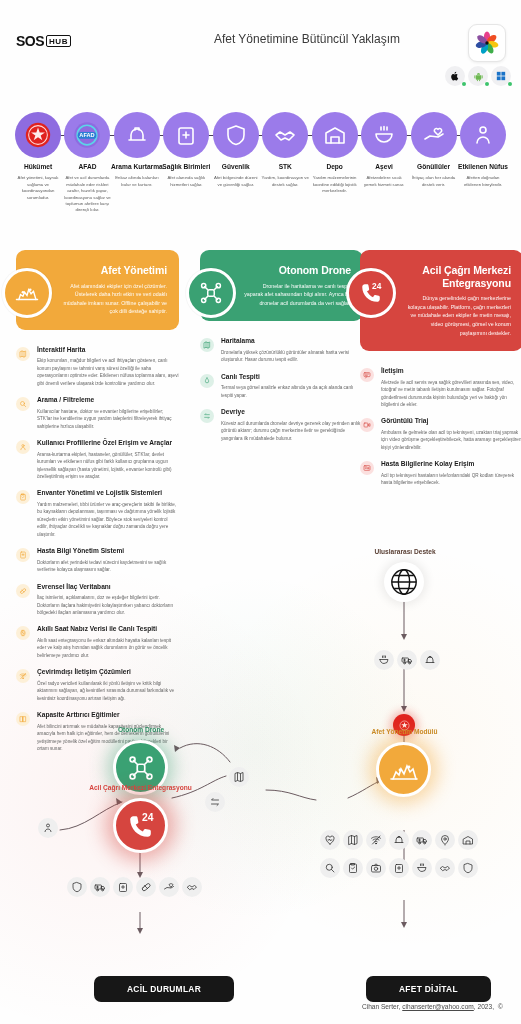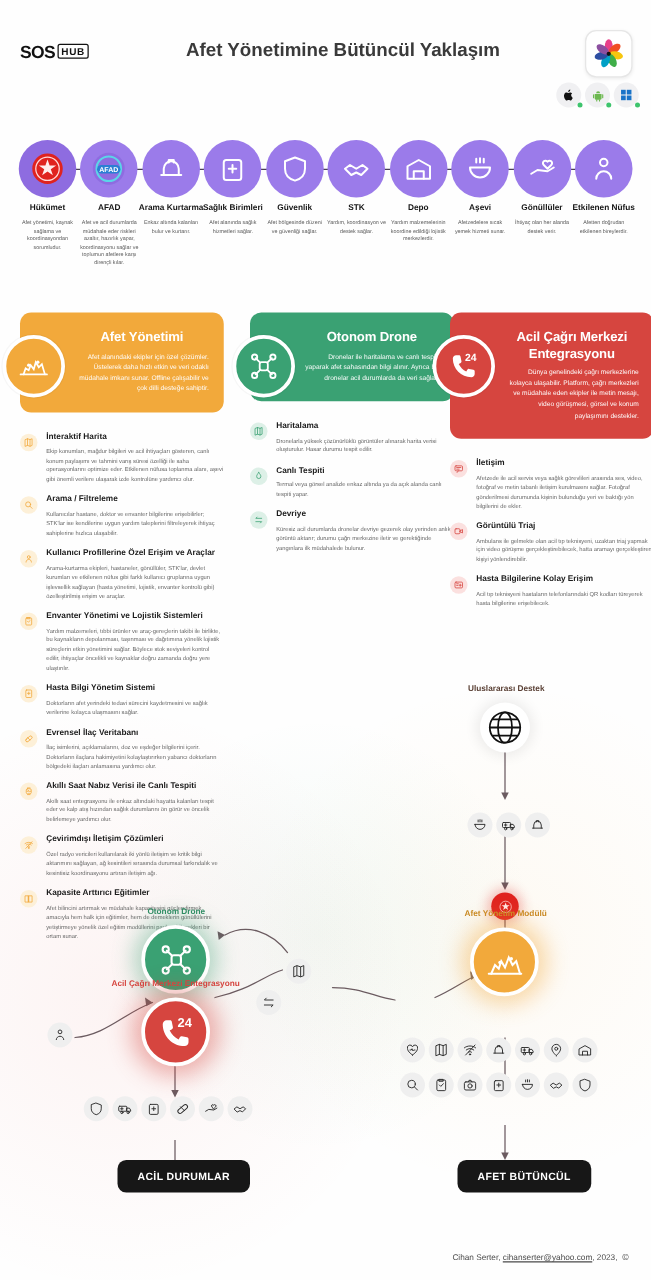--- a/index.html
+++ b/index.html
@@ -28,21 +28,21 @@
   }
   .logo-hub {
     font-size: 8px; font-weight: bold; color: #111; border: 1px solid #111;
     padding: 1px 2px 0 2px; margin-left: 2px; border-radius: 2px; letter-spacing: 0.5px;
   }
   .title-block { position: absolute; left: 110px; top: 26px; width: 290px; text-align: right; }
   .title-main {
     font-size: 13.2px; font-weight: bold; color: #141414; letter-spacing: -0.2px; line-height: 1.15;
   }
   .title-sub {
-    margin-top: 6px; font-size: 15px; color: #3a3a3a; font-weight: 700;
+    margin-top: 6px; font-size: 12px; color: #3a3a3a; font-weight: 400;
   }
   .app-tile {
     position: absolute; left: 468px; top: 24px; width: 38px; height: 38px;
     background: #fff; border: 1px solid #e6e6e6; border-radius: 9px;
     box-shadow: 0 1px 3px rgba(0,0,0,0.07);
     display: flex; align-items: center; justify-content: center;
   }
   .platforms {
     position: absolute; left: 445px; top: 66px; display: flex; gap: 3px;
   }
@@ -93,21 +93,21 @@
   .card.red    { background: #d6453f; }
   .card-badge {
     position: absolute; left: -14px; top: 18px; width: 50px; height: 50px; border-radius: 50%;
     border: 3px solid #ffffff; display: flex; align-items: center; justify-content: center;
     box-shadow: 0 0 0 1px rgba(0,0,0,0.03);
   }
   .card-badge.orange { background: #f2a93b; }
   .card-badge.green  { background: #3aa173; }
   .card-badge.red    { background: #d6453f; }
   .card-title {
-    font-size: 10.5px; font-weight: bold; text-align: center; line-height: 1.2; letter-spacing: -0.1px;
+    font-size: 10.5px; font-weight: bold; text-align: right; line-height: 1.2; letter-spacing: -0.1px;
   }
   .card-desc {
     margin-top: 5px; font-size: 5.3px; line-height: 1.62; text-align: right; color: #fff;
     opacity: 0.97;
   }
 
   .flist { margin-top: 16px; }
   .fitem { display: flex; gap: 7px; margin-bottom: 9px; }
   .fbullet {
     flex: 0 0 14px; width: 14px; height: 14px; border-radius: 50%;
@@ -145,21 +145,21 @@
     box-shadow: 0 0 10px 3px rgba(0,0,0,0.07);
   }
   .seal {
     width: 22px; height: 22px; border-radius: 50%; background: #e0231f;
     display: flex; align-items: center; justify-content: center;
     box-shadow: 0 0 9px 3px rgba(224,35,31,0.3);
   }
   .pill {
     position: absolute; background: #171717; color: #fff; border-radius: 7px;
     font-size: 8.4px; font-weight: bold; letter-spacing: 0.3px;
-    padding: 8px 16px; display: flex; align-items: center; justify-content: center;
+    padding: 8px 33px; display: flex; align-items: center; justify-content: center; margin-top: 48px;
   }
 
   
   .footer {
     position: absolute; right: 18px; bottom: 14px;
     font-size: 6.6px; color: #4a4a4a;
   }
   .footer a { color: #4a4a4a; text-decoration: underline; }
   .footer .cc { margin-left: 2px; font-size: 7px; }
   svg { display: block; }
@@ -830,21 +830,21 @@
           </svg>
         </div>
         <div class="chip">
           <svg width="12" height="12" viewBox="0 0 24 24" fill="none" stroke="#2b2b2b" stroke-width="1.5" stroke-linecap="round" stroke-linejoin="round">
             <path d="M12 3l8 3v6c0 5-3.4 8.2-8 9.5C7.4 20.2 4 17 4 12V6z"></path>
           </svg>
         </div>
       </div>
 
     <div class="pill" style="left:94px; top:388px;">ACİL DURUMLAR</div>
-    <div class="pill" style="left:366px; top:388px;">AFET BÜTÜNCÜL</div>
+    <div class="pill" style="left:366px; top:388px;">AFET DİJİTAL</div>
   </div>
 
   <div class="footer">
     <span>Cihan Serter,</span>
     <a href="#">cihanserter@yahoo.com</a><span>, 2023,</span>
     <span class="cc">©</span>
   </div>
 
 </div>
 

